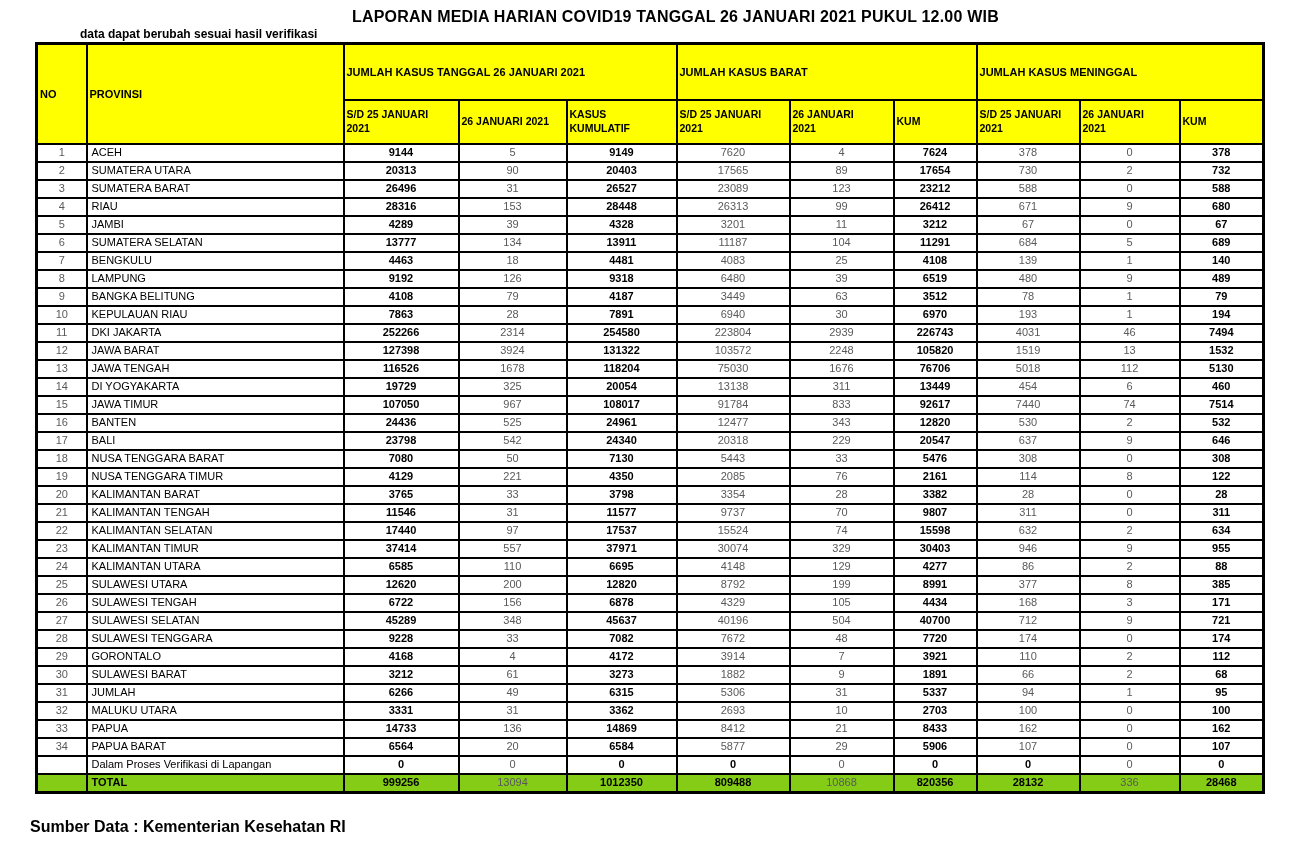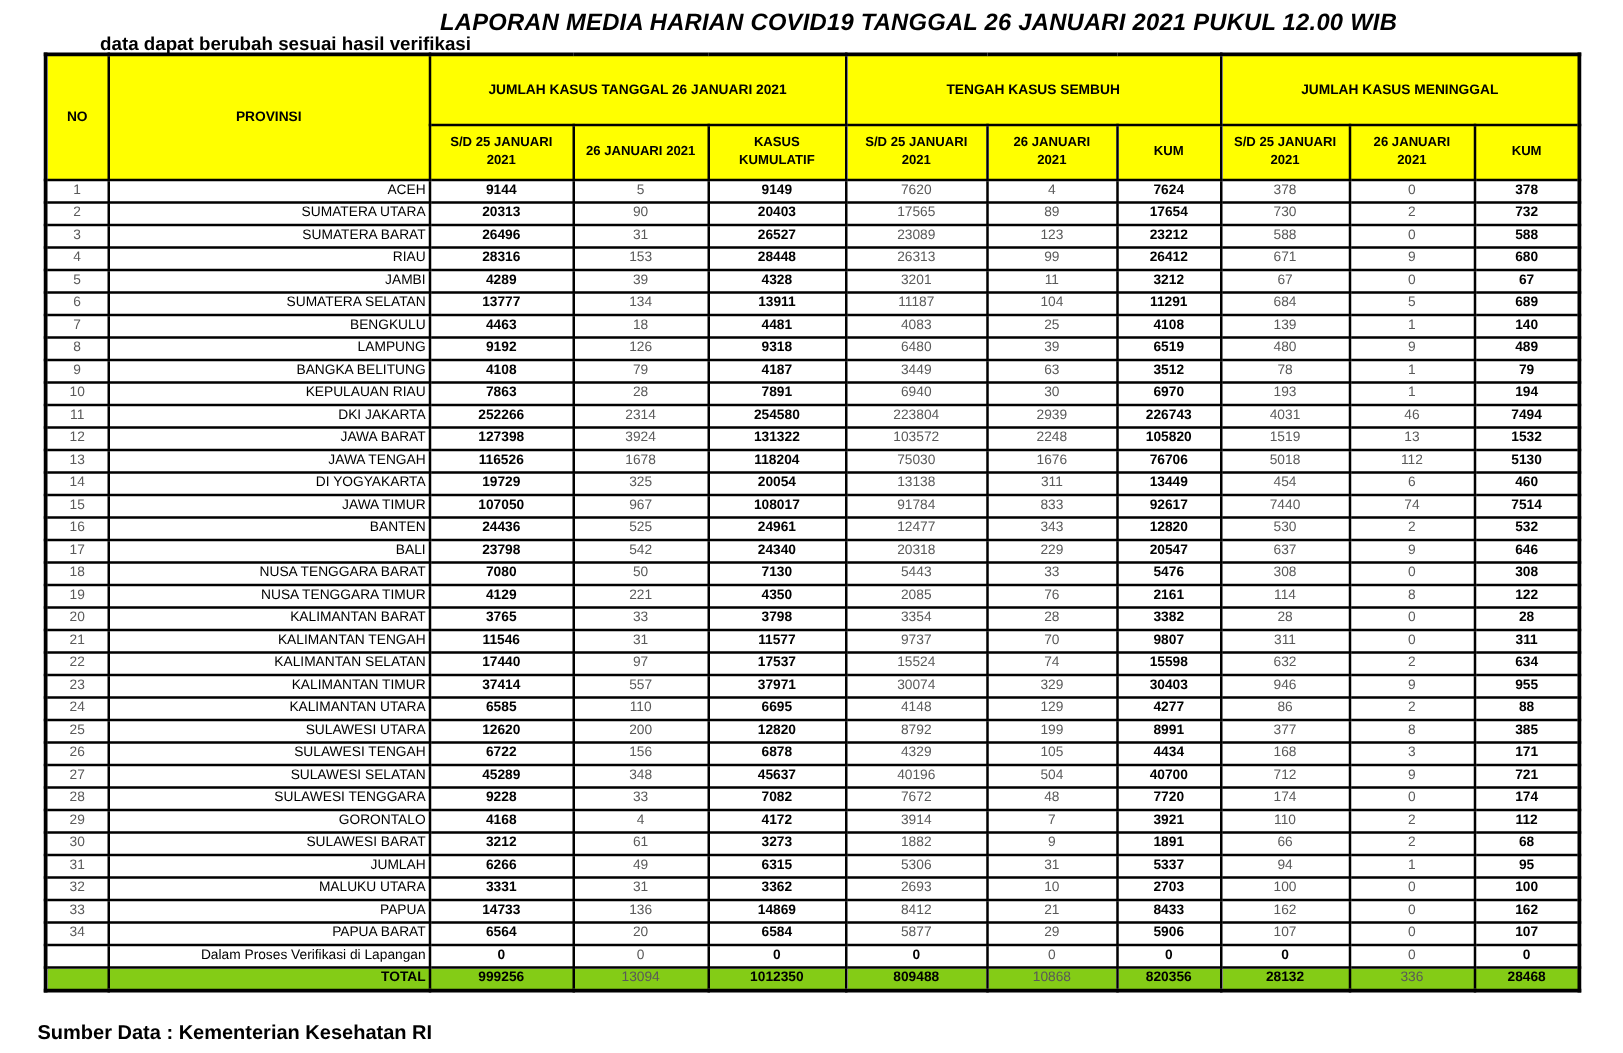--- a/index.html
+++ b/index.html
@@ -2,47 +2,47 @@
 <html><head>
 <meta charset="utf-8">
 <style>
   html,body{margin:0;padding:0;background:#ffffff;}
   body{
     width:1298px;height:842px;position:relative;
     font-family:"Liberation Sans", sans-serif;color:#000;
   }
   .title{
     position:absolute;top:8px;left:352px;
-    font-size:19px;font-weight:bold;white-space:nowrap;letter-spacing:.2px;font-style:italic;
+    font-size:16px;font-weight:bold;white-space:nowrap;letter-spacing:.2px;
   }
   .note{
     position:absolute;top:27px;left:80px;
-    font-size:15px;font-weight:bold;
+    font-size:12px;font-weight:bold;
   }
   table.report{
     position:absolute;top:42px;left:35px;
     width:1227px;border-collapse:collapse;table-layout:fixed;
     border:3px solid #000;
   }
   table.report th, table.report td{
     border:2px solid #000;overflow:hidden;
   }
   thead th{
-    background:#FFFF00;font-weight:bold;text-align:center;vertical-align:middle;
+    background:#FFFF00;font-weight:bold;text-align:left;vertical-align:middle;
     font-size:11px;line-height:1.3;white-space:pre-line;padding:0 2px;
   }
   tr.group-row{height:56px;}
   tr.sub-row{height:44px;}
   tr.sub-row th{font-size:10.5px;}
   tbody td{
     height:16px;font-size:11px;text-align:center;vertical-align:middle;
     padding:0 2px;line-height:1;background:#fff;
   }
   tbody td.no{color:#595959;}
-  tbody td.prov{text-align:right;padding-left:4px;white-space:nowrap;}
+  tbody td.prov{text-align:left;padding-left:4px;white-space:nowrap;}
   tbody td.g{color:#595959;}
   tbody td.b{font-weight:bold;color:#000;}
   tbody tr.total-row td{background:#84cc16;}
   .source{
     position:absolute;top:818px;left:30px;
     font-size:16px;font-weight:bold;
   }
 </style>
 </head>
 <body>
@@ -62,21 +62,21 @@
       <col style="width:83px">
     <col style="width:103px">
       <col style="width:100px">
       <col style="width:84px">
   </colgroup>
   <thead>
     <tr class="group-row">
       <th rowspan="2">NO</th>
       <th rowspan="2">PROVINSI</th>
       <th colspan="3">JUMLAH KASUS TANGGAL 26 JANUARI 2021</th>
-      <th colspan="3">TENGAH KASUS SEMBUH</th>
+      <th colspan="3">JUMLAH KASUS BARAT</th>
       <th colspan="3">JUMLAH KASUS MENINGGAL</th>
     </tr>
     <tr class="sub-row">
       <th>S/D 25 JANUARI
 2021</th>
       <th>26 JANUARI 2021</th>
       <th>KASUS
 KUMULATIF</th>
       <th>S/D 25 JANUARI
 2021</th>

